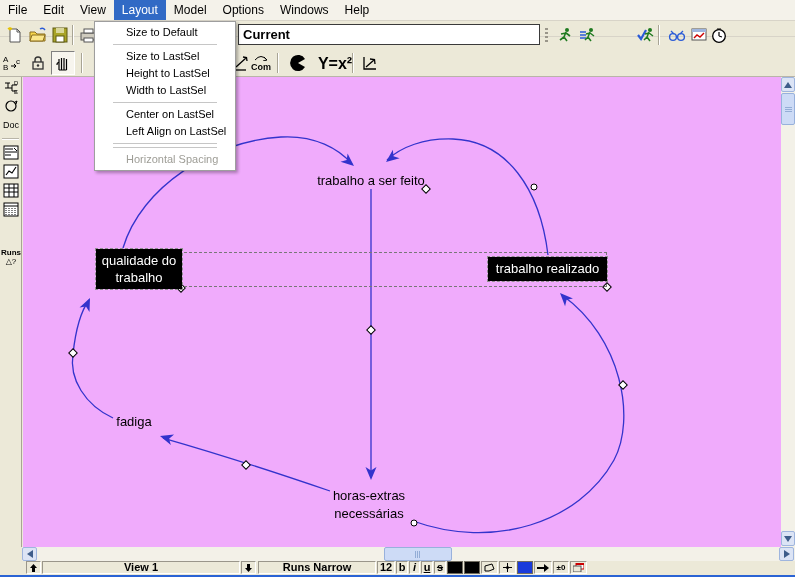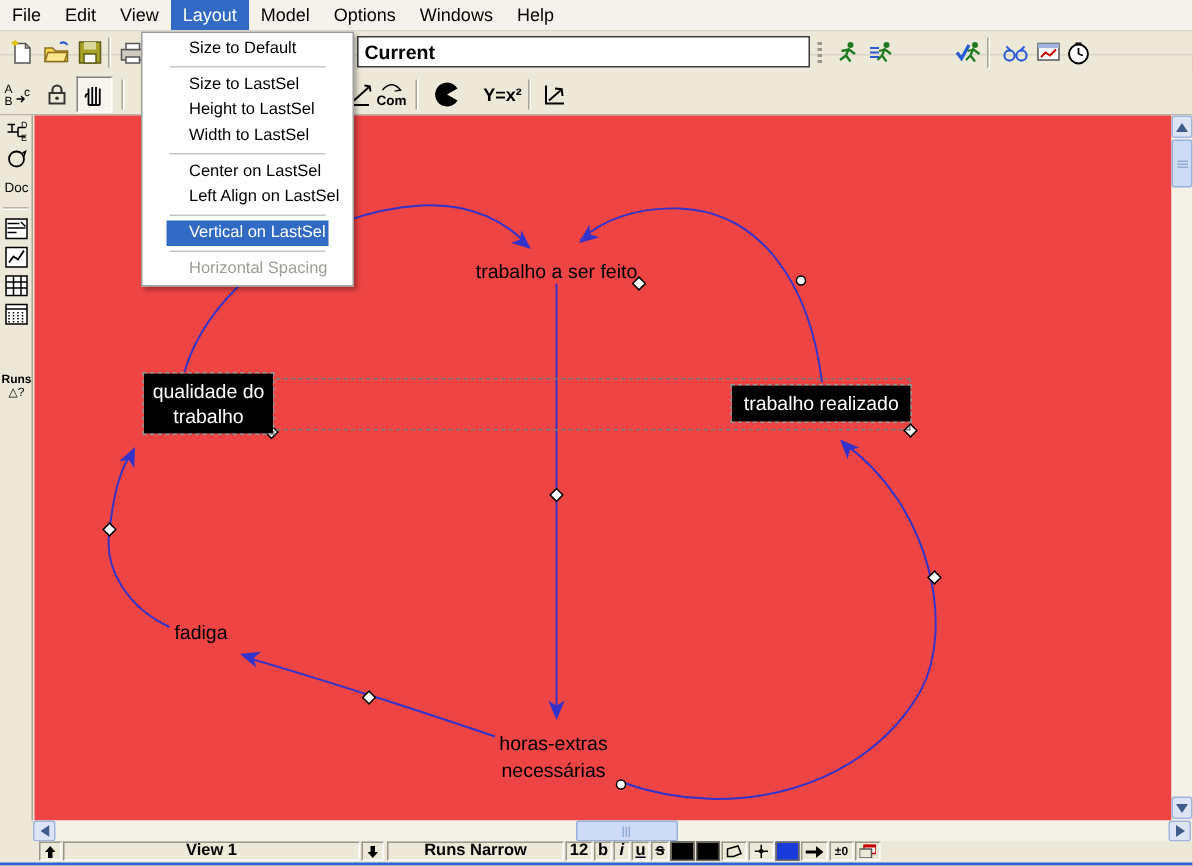--- a/index.html
+++ b/index.html
@@ -30,21 +30,21 @@
 
   
   .sidebar { position:absolute; left:0; top:77px; width:22px; height:470px;
     background:#ECE9D8; border-right:1px solid #A8A494; }
   .sic { position:relative; width:20px; height:18px; display:flex; align-items:center;
     justify-content:center; margin:1px 0 1px 1px; }
   .ssep { height:1px; background:#B9B5A8; margin:4px 2px; box-shadow:0 1px 0 #fff; }
 
   
   .canvas { position:absolute; left:23px; top:77px; width:758px; height:470px;
-    background:#ef4444; overflow:hidden; }
+    background:#f0abfc; overflow:hidden; }
   .canvas svg { position:absolute; left:0; top:0; }
   .varlabel { position:absolute; font-size:13px; color:#000; text-align:center; z-index:2; }
   .varlabel.sel { background:#000; color:#fff; outline:1px dashed #909090; }
   .marquee { position:absolute; left:76px; top:175px; width:508px; height:35px;
     border:1px dashed #787878; z-index:1; }
 
   
   .vscroll { position:absolute; left:781px; top:77px; width:14px; height:470px; background:#F3F1E8; }
   .hscroll { position:absolute; left:22px; top:547px; width:773px; height:14px; background:#F3F1E8; }
   .sbtn { position:absolute; background:#DCE4F5; border:1px solid #9FB5DE; border-radius:2px;
@@ -195,21 +195,21 @@
             <path d="M2,6 q6,-7 12,0 m-3,-3 l3,3 l-4,1" fill="none" stroke="#000"></path>
           </svg><span>Com</span></div>
     </div>
     <div class="tsep" style="left:277px;top:4px"></div>
     <div class="ic" style="left:287px;top:3px">
       <svg width="18" height="18">
           <path d="M9,9 L16,5 A8,8 0 1 0 16,13 z" fill="#000"></path>
         </svg>
     </div>
     <div class="ic" style="left:320px;top:3px;width:30px">
-      <span class="icotext" style="font-size:12px">Y=x²</span>
+      <span class="icotext" style="font-size:16px">Y=x²</span>
     </div>
     <div class="tsep" style="left:352px;top:4px"></div>
     <div class="ic" style="left:359px;top:3px">
       <svg width="18" height="18">
           <path d="M3,3 v12 h12" fill="none" stroke="#000" stroke-width="1.3"></path>
           <path d="M5,13 L13,6 m-4,-1 l4.5,0.5 l0.5,4.5" fill="none" stroke="#000" stroke-width="1.3"></path>
         </svg>
     </div>
   </div>
 
@@ -385,18 +385,17 @@
   <div class="dropdown">
     <div class="dd-item">Size to Default</div>
     <div class="dd-sep"></div>
     <div class="dd-item">Size to LastSel</div>
     <div class="dd-item">Height to LastSel</div>
     <div class="dd-item">Width to LastSel</div>
     <div class="dd-sep"></div>
     <div class="dd-item">Center on LastSel</div>
     <div class="dd-item">Left Align on LastSel</div>
     <div class="dd-sep"></div>
-    <div class="dd-item selected">Vertical on LastSel</div>
     <div class="dd-sep"></div>
     <div class="dd-item disabled">Horizontal Spacing</div>
   </div>
 
 </div>
 
 </body></html>

